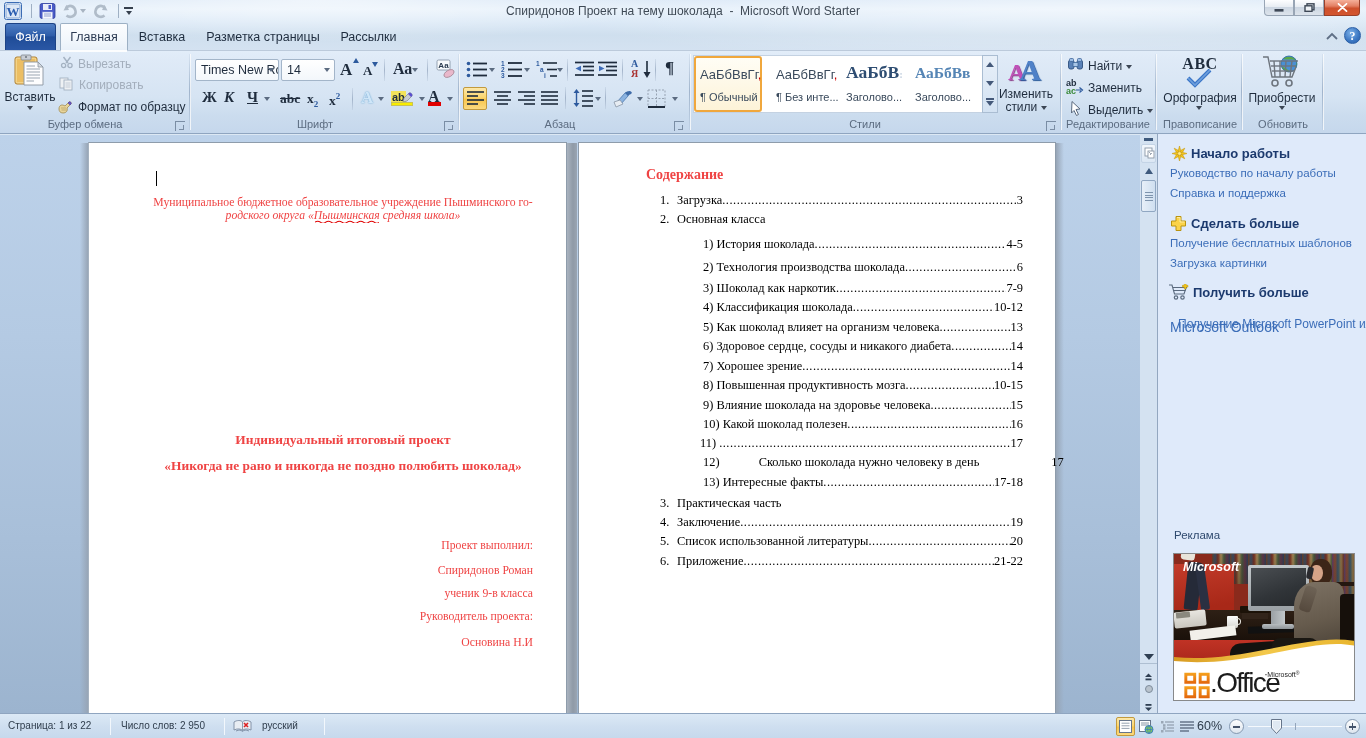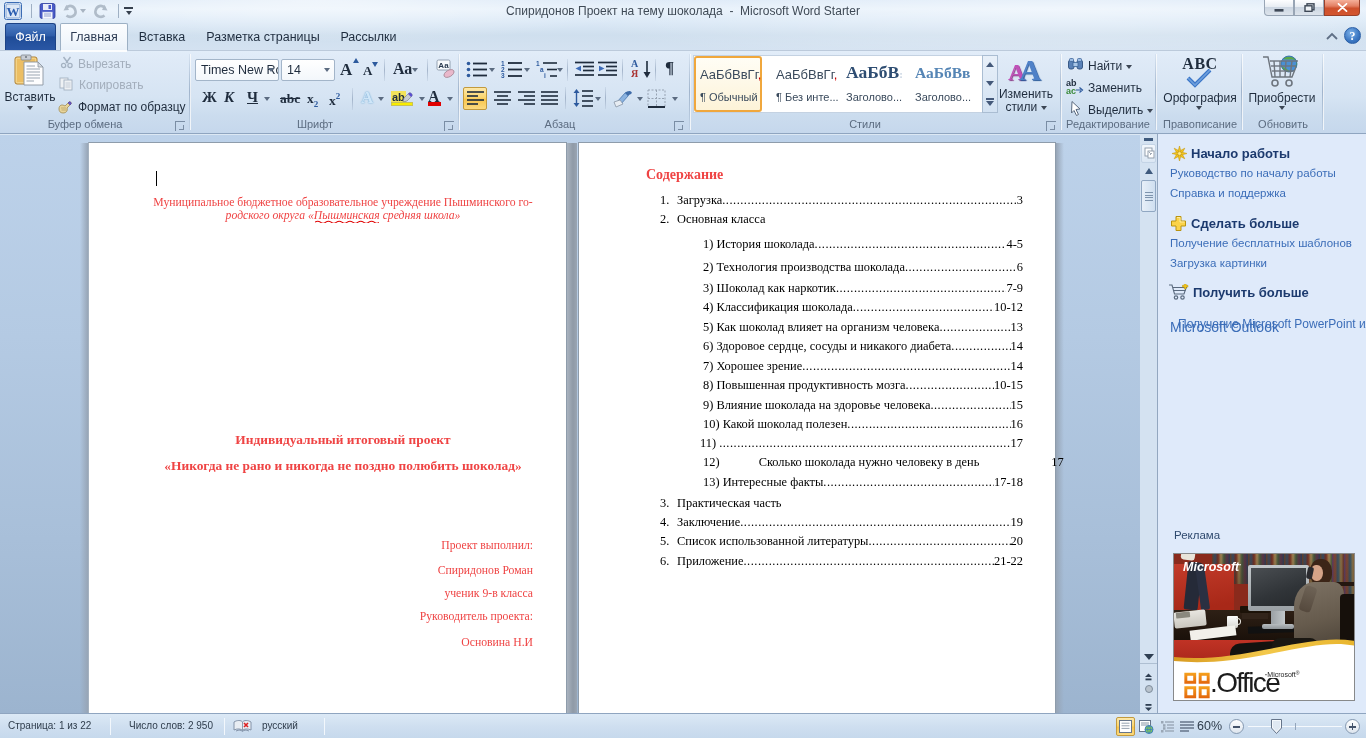--- a/index.html
+++ b/index.html
@@ -688,21 +688,21 @@
         <path d="M18 17 L31 17 L31 31 L18 31 Z M21.5 20.5 L21.5 27.5 L27.5 27.5 L27.5 20.5 Z" fill-rule="evenodd"></path>
       </g>
     </svg>
     <div style="position:absolute;left:36px;top:113px;font-size:28px;color:#1c1c1c;letter-spacing:-1.6px;">.Office</div>
     <div style="position:absolute;left:90px;top:116px;font-size:7px;color:#222;background:#fff;padding:0 1px;"><b>·</b>Microsoft<span style="font-size:5px;vertical-align:2px;">®</span></div>
   </div>
 </div>
 <div id="statusbar" style="position:absolute;left:0;top:713px;width:1366px;height:25px;background:linear-gradient(180deg,#dce9f6,#cfdff0 50%,#c6d9ec);border-top:1px solid #8fa5c0;">
   <div class="sfield" style="left:8px;">Страница: 1 из 22</div>
   <div class="sbsep" style="left:110px;"></div>
-  <div class="sfield" style="left:129px;">Число слов: 2 950</div>
+  <div class="sfield" style="left:121px;">Число слов: 2 950</div>
   <div class="sbsep" style="left:224px;"></div>
   <svg style="position:absolute;left:233px;top:5px" width="19" height="15" viewBox="0 0 19 15">
     <path d="M1 3 C4 1 8 1 9.5 3 C11 1 15 1 18 3 L18 11 C15 9.5 11 9.5 9.5 11.5 C8 9.5 4 9.5 1 11 Z" fill="#e8edf3" stroke="#7a8aa0" stroke-width="0.9"></path>
     <line x1="9.5" y1="3" x2="9.5" y2="11.5" stroke="#7a8aa0" stroke-width="0.8"></line>
     <path d="M3 12 C6 10.5 8 11 9.5 12.5 C11 11 13 10.5 16 12" fill="none" stroke="#7a8aa0" stroke-width="0.9"></path>
     <path d="M11 4 L15 8 M15 4 L11 8" stroke="#d22" stroke-width="1.6"></path>
   </svg>
   <div class="sfield" style="left:262px;">русский</div>
   <div class="sbsep" style="left:324px;"></div>
   <div style="position:absolute;left:1116px;top:3px;width:19px;height:19px;background:linear-gradient(180deg,#fde8a9,#fbd66f 45%,#f9c64d 55%,#fbda80);border:1px solid #c29a3e;border-radius:2px;"></div>

